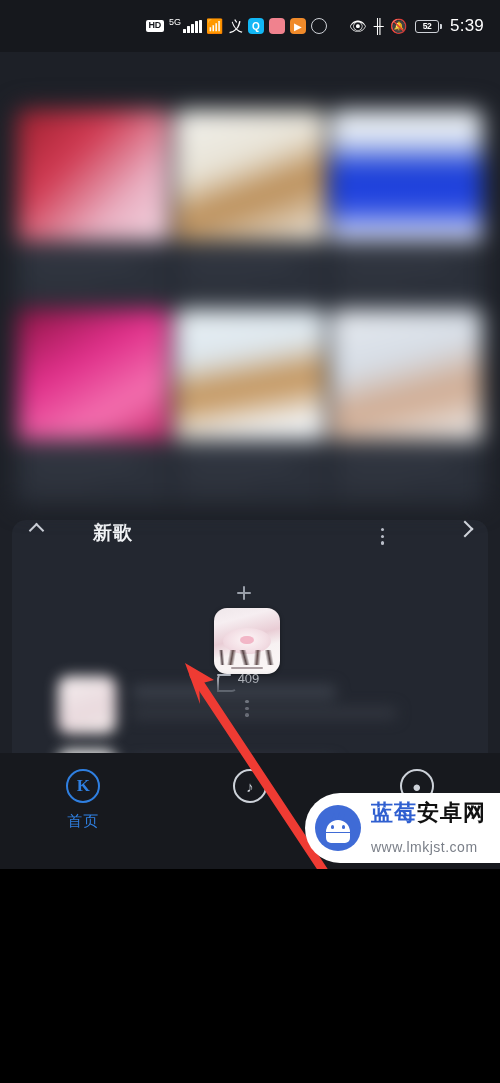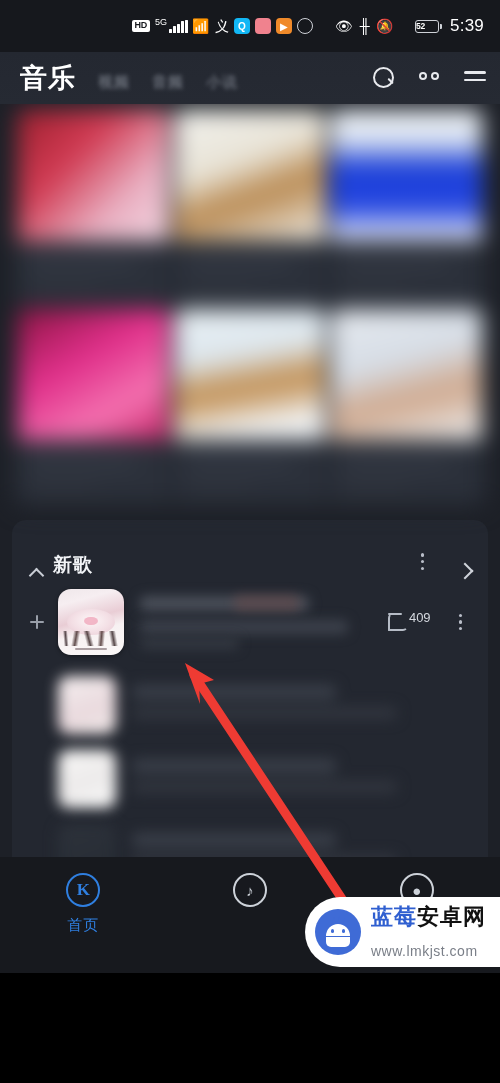--- a/index.html
+++ b/index.html
@@ -3,21 +3,21 @@
 <meta charset="utf-8">
 <style>
   * { margin:0; padding:0; box-sizing:border-box; }
   html,body { background:#000; }
   body {
     font-family:"Liberation Sans","DejaVu Sans",sans-serif;
     -webkit-font-smoothing:antialiased;
   }
   .phone {
     position:relative;
-    width:500px; height:973px;
+    width:500px; height:869px;
     background:#1d2027;
     overflow:hidden;
   }
 
   
   .statusbar {
     position:absolute; top:0; left:0; right:0; height:52px;
     background:#16181d;
     display:flex; align-items:center; justify-content:flex-end;
     padding-right:16px;
@@ -45,23 +45,22 @@
   }
   .sb-app.qq { background:#12b7f5; }
   .sb-app.pink { background:#f0828e; }
   .sb-app.orange { background:#f08a2a; }
   .sb-app.ring {
     background:none; border:1.4px solid #cfd2d8; border-radius:50%;
   }
   .sb-right { display:flex; align-items:center; gap:7px; margin-left:22px; }
   .sb-batt {
     width:24px; height:13px; border:1.4px solid #cfd2d8; border-radius:3px;
-    display:flex; align-items:center; justify-content:flex-start;
+    display:flex; align-items:center; justify-content:center;
     position:relative;
-    margin-left:14px;
   }
   .sb-batt::after {
     content:""; position:absolute; right:-4px; top:3.5px;
     width:2px; height:5px; background:#cfd2d8; border-radius:0 1px 1px 0;
   }
   .sb-batt span { font-size:8.5px; color:#fff; font-weight:bold; letter-spacing:-.3px; }
   .sb-time { color:#fff; font-size:17px; margin-left:4px; letter-spacing:.2px; }
 
   
   .topnav {
@@ -125,21 +124,21 @@
   .art-5 { background:linear-gradient(170deg,#e9f0f4 0%,#dde7ee 35%,#c08c4e 58%,#f2f4f5 85%); }
   .art-6 { background:linear-gradient(165deg,#e6eaef 0%,#d6dde6 40%,#cfa88d 65%,#eef1f4 100%); }
 
   
   .sec-card {
     margin:12px 12px 0; background:#232730;
     border-radius:14px 14px 0 0; overflow:hidden;
     padding-bottom:2px;
   }
   .sec-head {
-    height:58px; display:flex; align-items:flex-end; padding:0 16px 0 18px;
+    height:58px; display:flex; align-items:flex-start; padding:0 16px 0 18px;gap:40px;
   }
   .chev-up {
     width:13px; height:13px; position:relative; margin-right:10px; flex:0 0 auto;
   }
   .chev-up::before {
     content:""; position:absolute; left:1px; top:5px;
     width:9px; height:9px; border-left:2.1px solid #c9cdd5; border-top:2.1px solid #c9cdd5;
     transform:rotate(45deg);
   }
   .sec-title { color:#f2f4f7; font-size:19px; font-weight:bold; letter-spacing:1px; flex:1; }
@@ -147,21 +146,21 @@
   .kebab i { width:3.4px; height:3.4px; border-radius:50%; background:#b9bec8; display:block; }
   .chev-right { width:16px; height:16px; position:relative; margin-left:22px; }
   .chev-right::before {
     content:""; position:absolute; left:3px; top:3px;
     width:10px; height:10px; border-right:2.4px solid #cfd3da; border-top:2.4px solid #cfd3da;
     transform:rotate(45deg);
   }
 
   
   .song-row {
-    height:88px; display:flex; align-items:center; padding:0 16px 0 10px; position:relative;
+    height:88px; display:flex; align-items:center; padding:0 16px 0 10px; position:relative;flex-direction:column;
   }
   .add-btn {
     width:30px; height:30px; flex:0 0 auto; position:relative;
     margin-right:6px; opacity:.92;
   }
   .add-btn::before, .add-btn::after {
     content:""; position:absolute; background:#a4aab4; border-radius:2px;
   }
   .add-btn::before { left:8px; top:14px; width:14px; height:2.4px; }
   .add-btn::after { left:14px; top:8px; width:2.4px; height:14px; }
@@ -345,39 +344,20 @@
       <span class="sb-glyph">👁</span>
       <span class="sb-glyph">╫</span>
       <span class="sb-glyph">🔕</span>
       <span class="sb-batt">
         <span>52</span>
       </span>
       <span class="sb-time">5:39</span>
     </div>
   </div>
 
-  <div class="topnav">
-    <div class="tabs">
-      <span class="tab-active">音乐</span>
-      <span class="tab">视频</span>
-      <span class="tab">音频</span>
-      <span class="tab">小说</span>
-    </div>
-    <div class="nav-actions">
-      <span class="ic ic-search"></span>
-      <span class="ic ic-dots2">
-          <i></i>
-          <i></i>
-        </span>
-      <span class="ic ic-menu">
-          <i></i>
-          <i></i>
-        </span>
-    </div>
-  </div>
 
   <div class="content">
 
     <div class="grid-card">
       <div class="gcell">
           <div class="art art-1"></div>
           <i class="ln a"></i>
           <i class="ln b"></i>
         </div>
       <div class="gcell">

